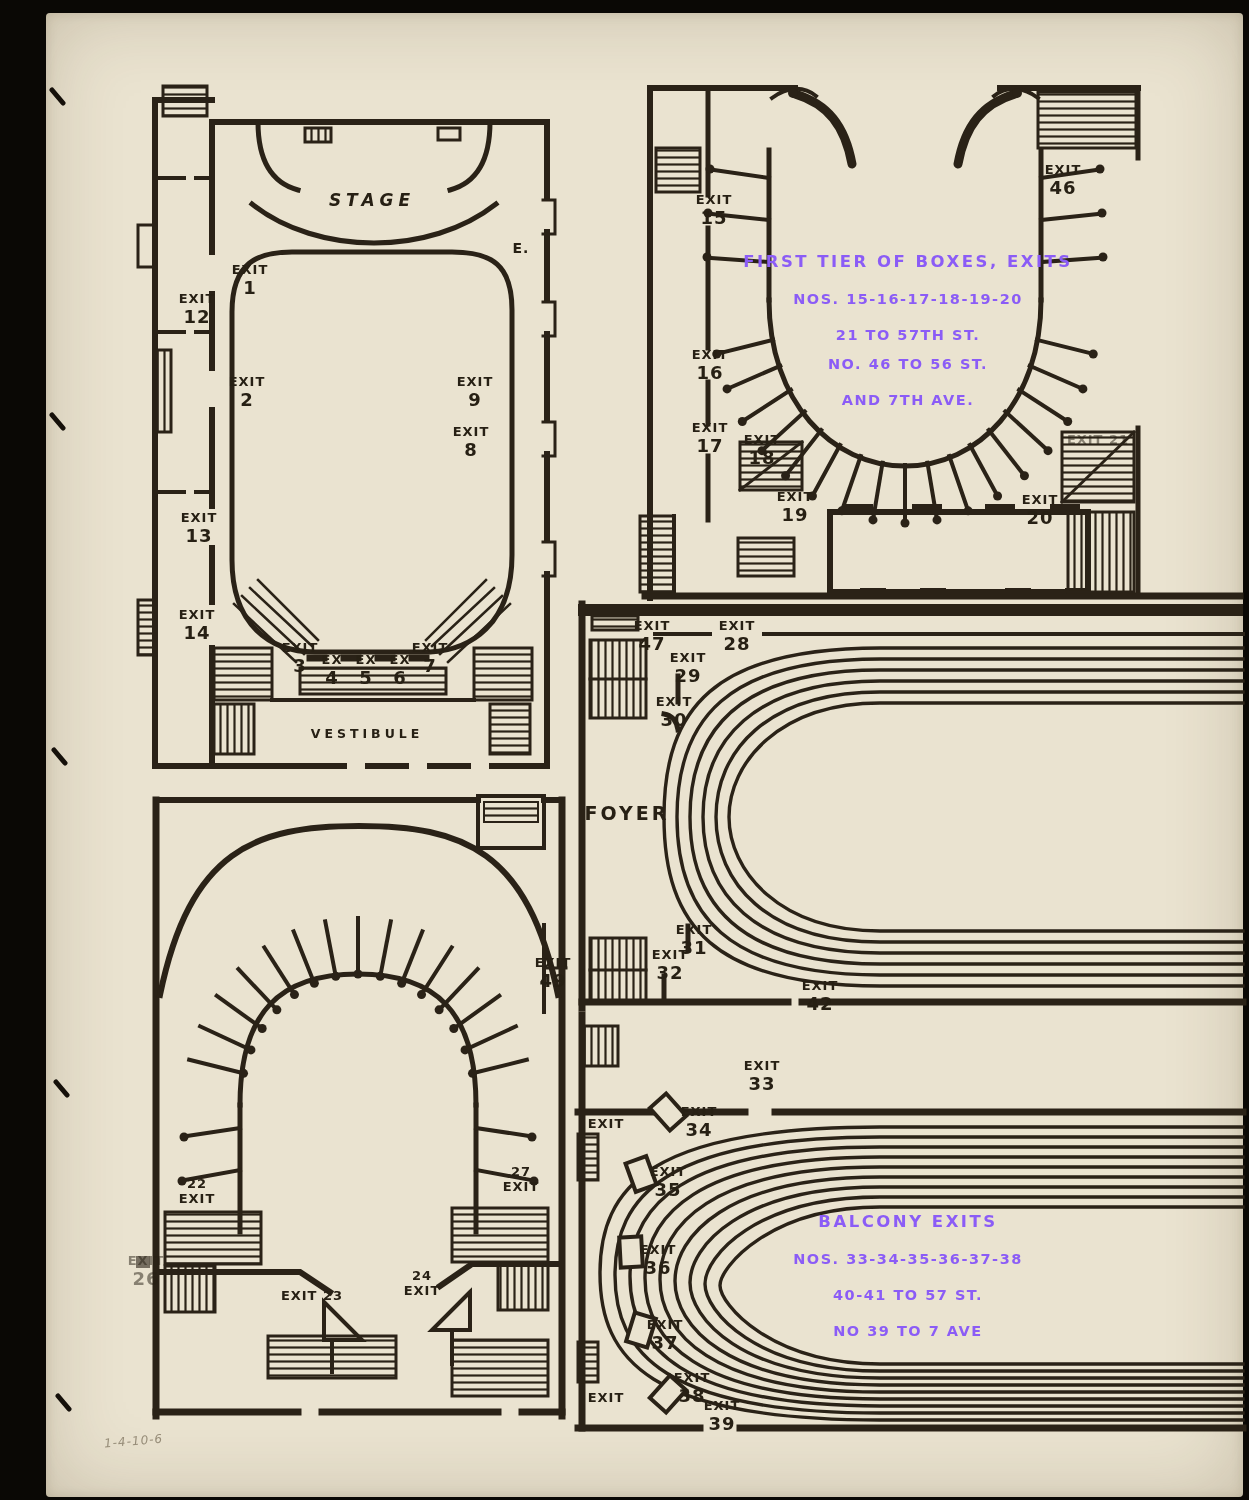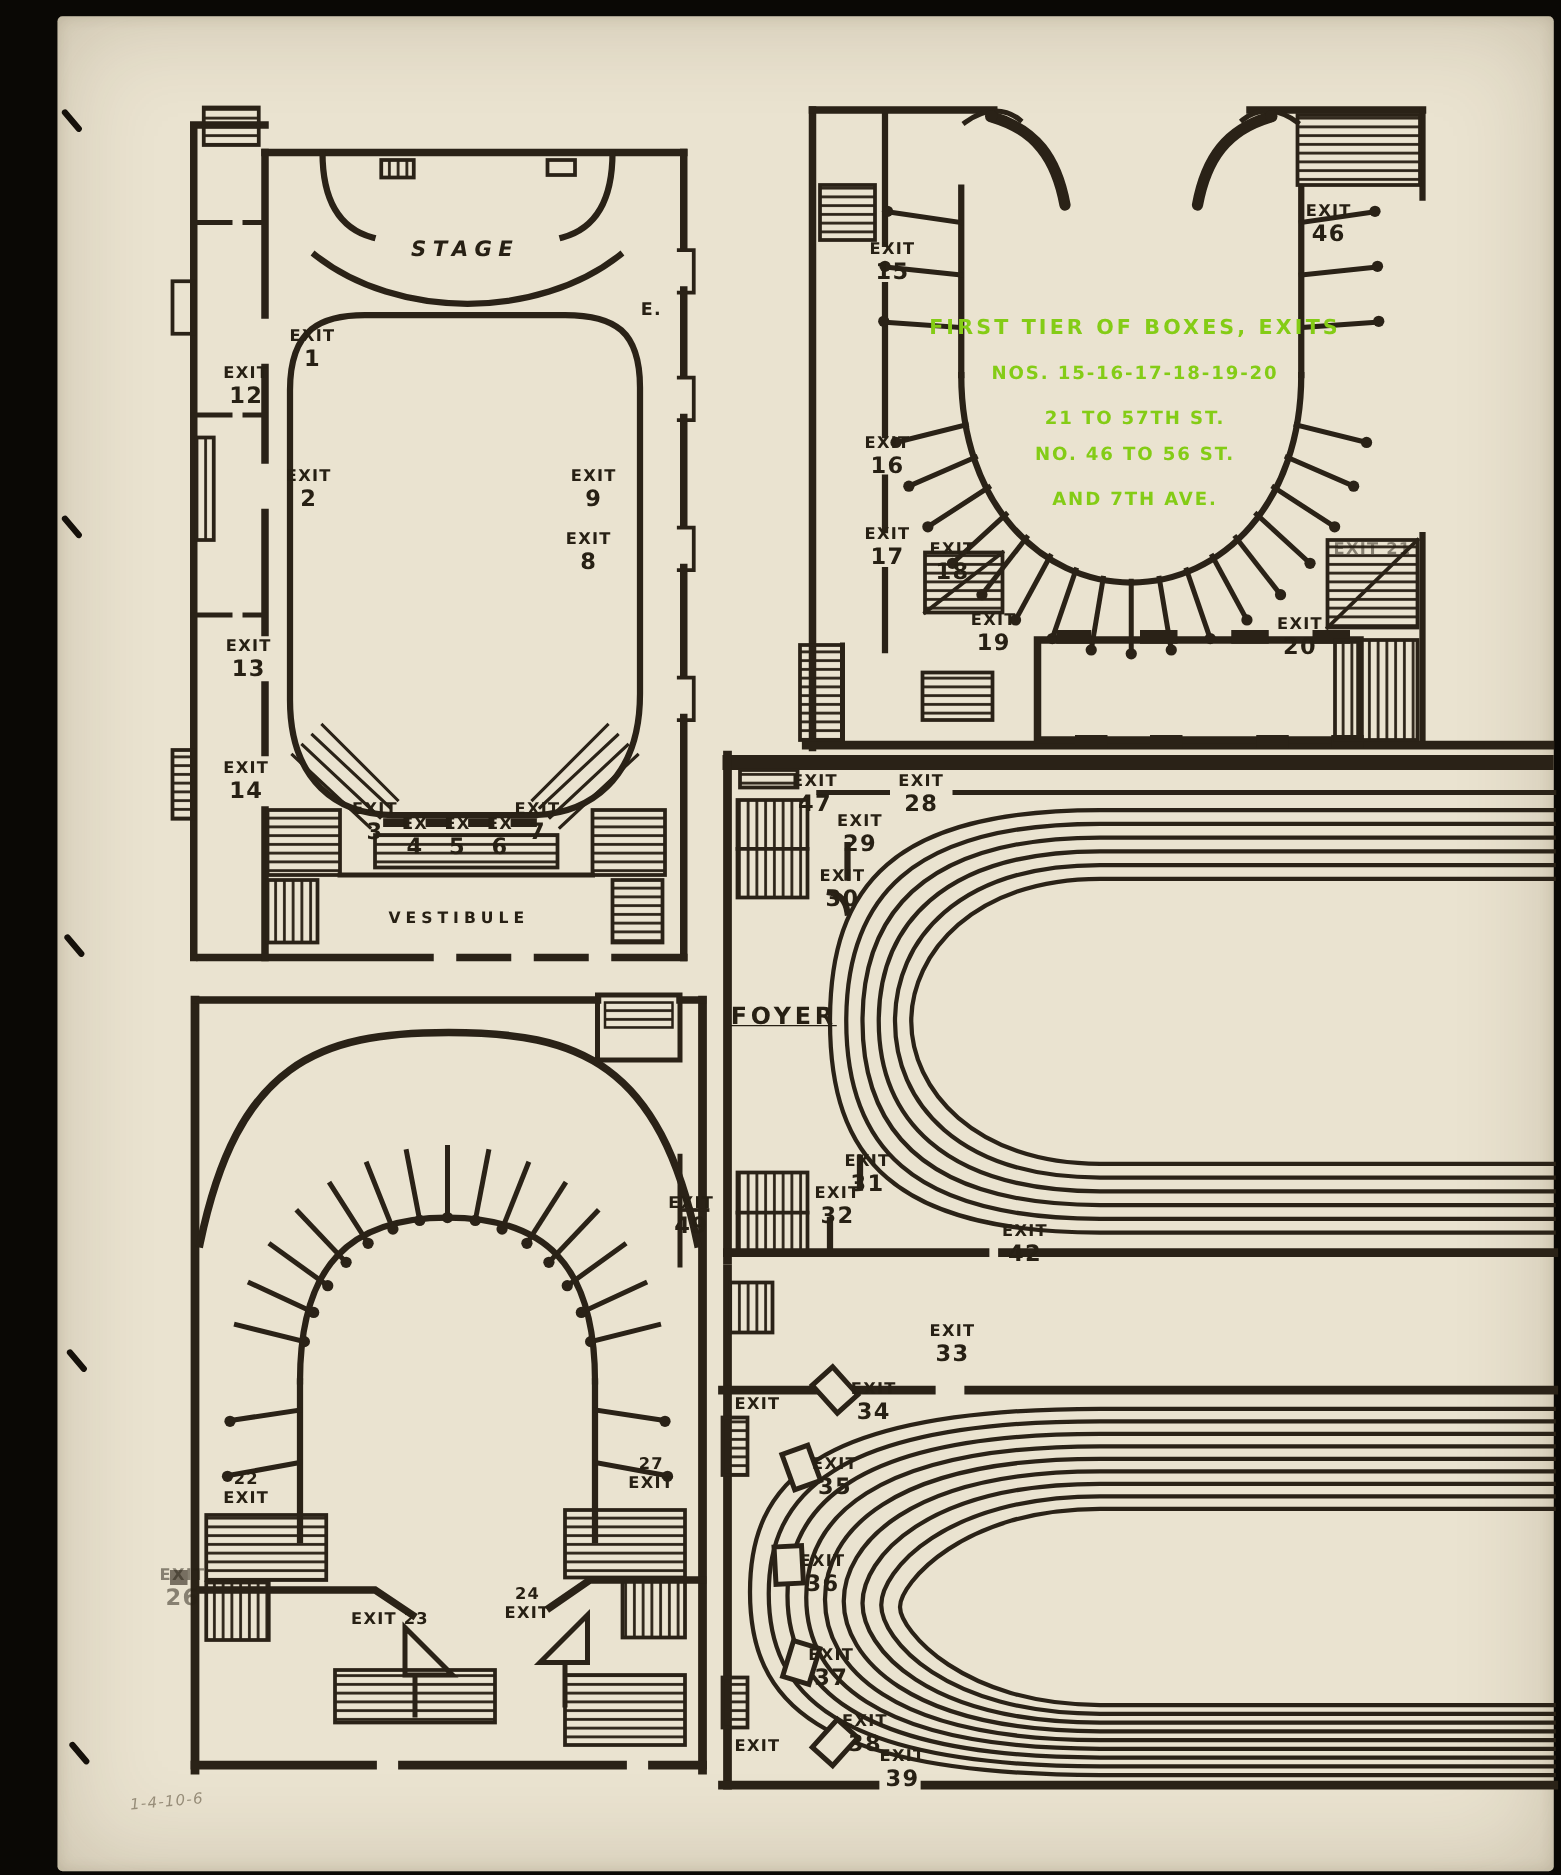--- a/index.html
+++ b/index.html
@@ -8,28 +8,28 @@
     background:linear-gradient(90deg,#c7bda4 0px,#d9d0b9 12px,#e7e0cc 44px,#ebe4d1 30%,#ebe4d1 70%,#e6decа 94%,#e0d7c1 100%);
     background-color:#eae3d0;
     box-shadow:inset 0 0 80px rgba(70,52,22,.20), inset 0 0 12px rgba(70,52,22,.15);}
   svg.lines{position:absolute;left:0;top:0;}
   .xl{position:absolute;transform:translateX(-50%);display:flex;flex-direction:column;align-items:center;
     line-height:1.05;font:700 13px "DejaVu Sans",sans-serif;letter-spacing:1px;color:#272014;
     text-transform:uppercase;white-space:nowrap;}
   .xl .n{font-size:18px;}
   .xl1{position:absolute;transform:translateX(-50%);font:700 13px "DejaVu Sans",sans-serif;letter-spacing:1px;
     color:#272014;text-transform:uppercase;white-space:nowrap;}
-  .tb{position:absolute;transform:translateX(-50%);text-align:center;color:#84cc16;text-transform:uppercase;white-space:nowrap;}
+  .tb{position:absolute;transform:translateX(-50%);text-align:center;color:#8b5cf6;text-transform:uppercase;white-space:nowrap;}
   .tb .t{font:700 16.5px "DejaVu Sans",sans-serif;letter-spacing:2.5px;}
   .tb .l{font:700 14.5px "DejaVu Sans",sans-serif;letter-spacing:1.5px;margin-top:20px;}
   .tb .gap{margin-top:13px;}
   .room{position:absolute;transform:translateX(-50%);font:700 12.5px "DejaVu Sans",sans-serif;
     letter-spacing:4px;color:#272014;text-transform:uppercase;white-space:nowrap;}
   .stage-lbl{font-size:17px;letter-spacing:5px;font-style:italic;}
-  .foyer-lbl{font-size:19px;letter-spacing:3px;text-decoration:underline;}
+  .foyer-lbl{font-size:19px;letter-spacing:3px;}
   .e-lbl{font-size:14px;letter-spacing:1px;}
   .smudge{opacity:.5;filter:blur(.4px);}
   .caption{position:absolute;transform:translateX(-50%);font:26px "Liberation Serif",serif;
     letter-spacing:5px;word-spacing:14px;color:#241d12;white-space:nowrap;}
   .note{position:absolute;font:italic 12px "DejaVu Sans",sans-serif;color:#968c78;transform:rotate(-5deg);letter-spacing:1px;}
 </style>
 </head>
 <body>
 
 <div id="stage">
@@ -432,15 +432,21 @@
   <div class="xl" style="left:692px;top:1370px">
       <span>Exit</span>
       <span class="n">38</span>
     </div>
   <div class="xl" style="left:722px;top:1398px">
       <span>Exit</span>
       <span class="n">39</span>
     </div>
   <div class="xl1" style="left:606px;top:1390px">Exit</div>
 
+  <div class="tb" style="left:908px;top:1212px">
+    <div class="t">Balcony Exits</div>
+    <div class="l">Nos. 33-34-35-36-37-38</div>
+    <div class="l">40-41 To 57 St.</div>
+    <div class="l">No 39 To 7 Ave</div>
+  </div>
 
   <div class="note" style="left:104px;top:1434px">1-4-10-6</div>
 </div>
 
 </body></html>

